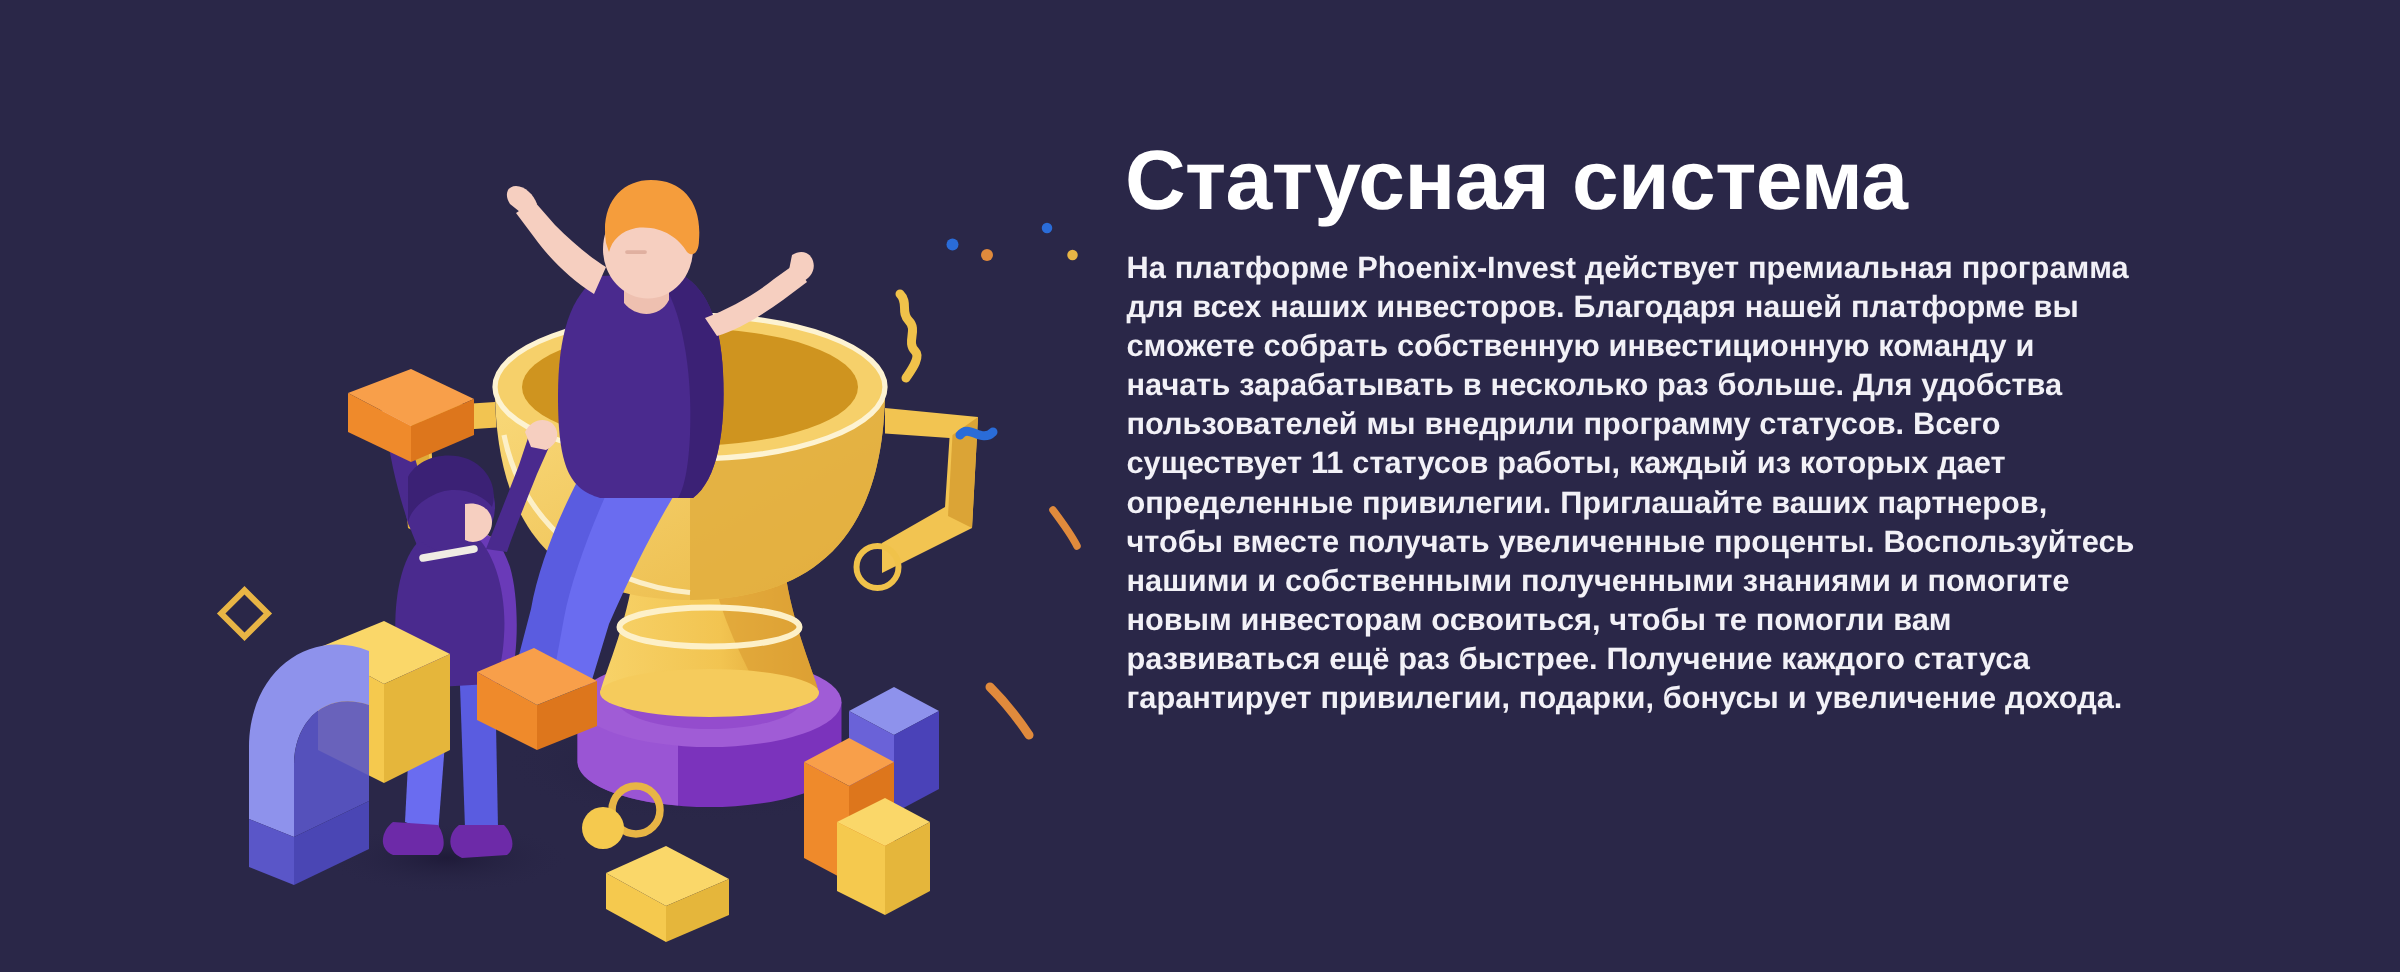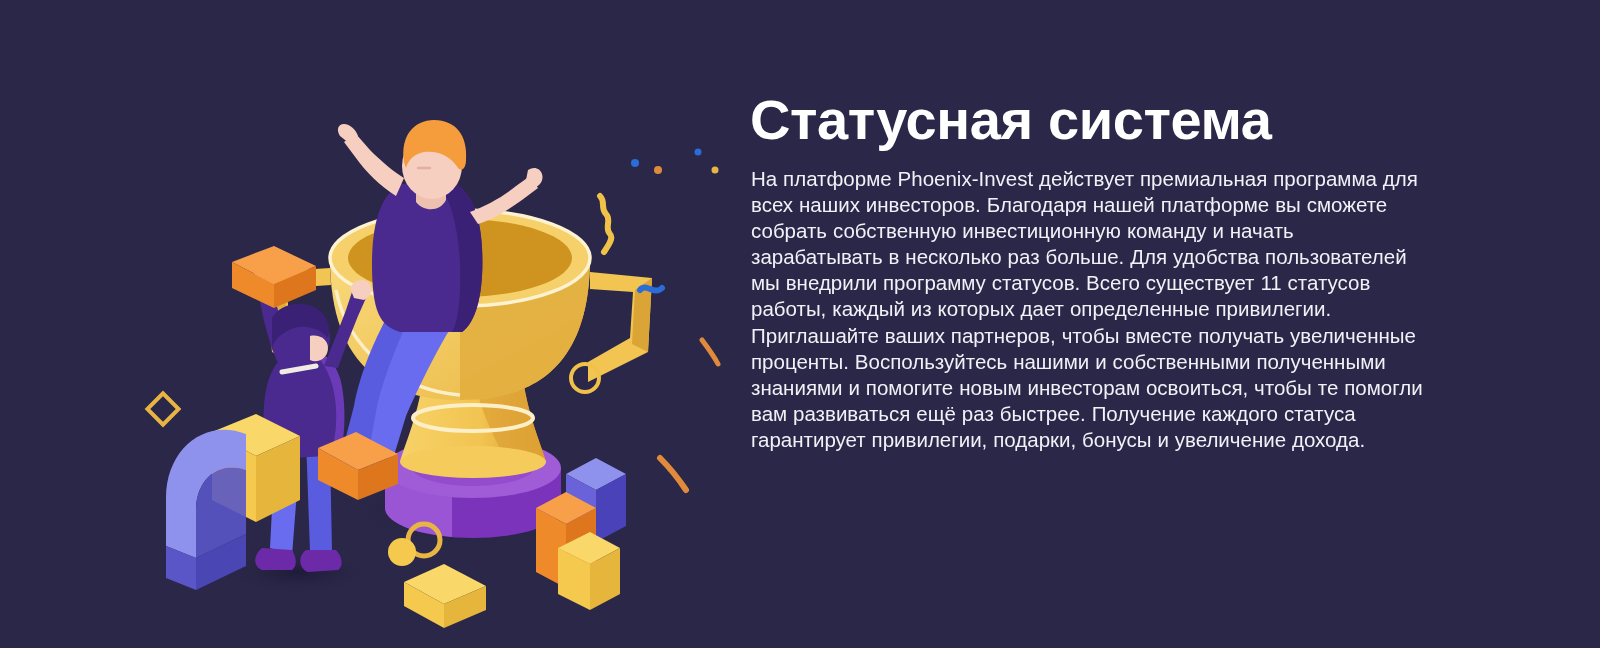--- a/index.html
+++ b/index.html
@@ -61,21 +61,21 @@
   }
   .body-copy {
     position: absolute;
     left: 11px;
     top: 166px;
     width: 672px;
     margin: 0;
     font-size: 20.5px;
     line-height: 26.1px;
     color: #f2f1f7;
-    font-weight: 400;
+    font-weight: 700;
     text-align: left;
     word-spacing: 0.2px;
   }
   .cta-button {
     position: absolute;
     left: 0px;
     top: 545px;
     width: 252px;
     height: 62px;
     border: none;

